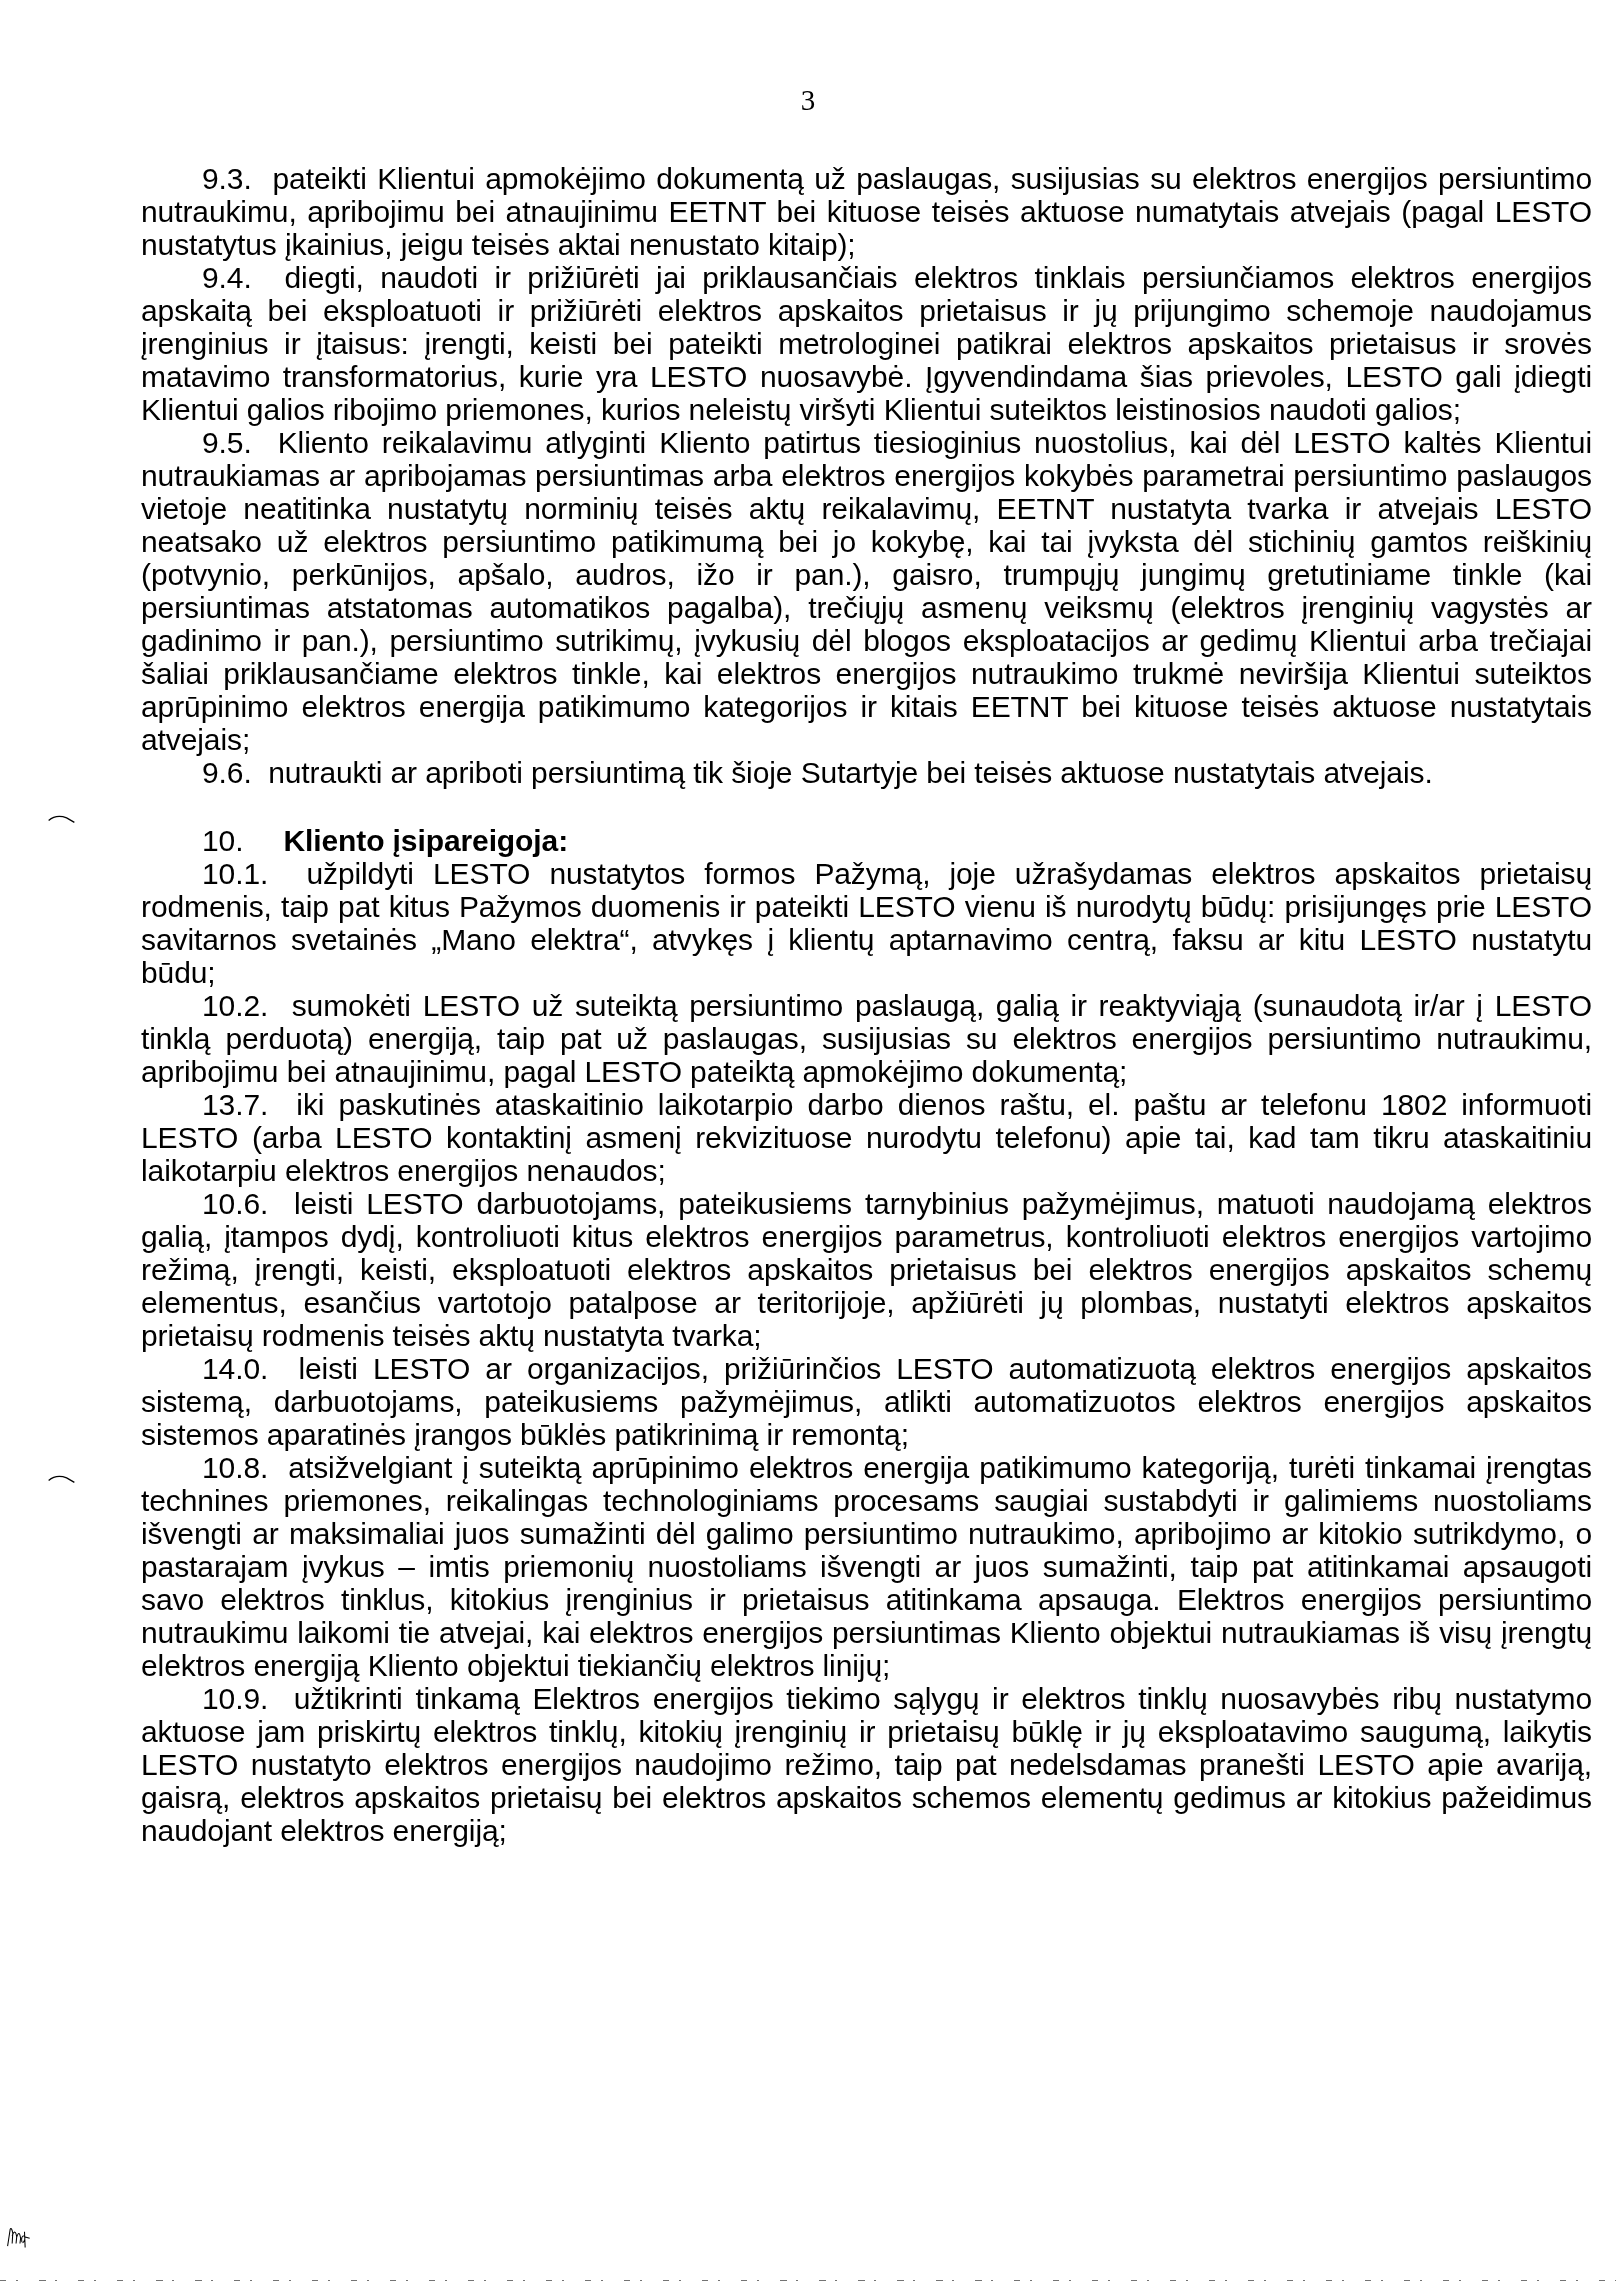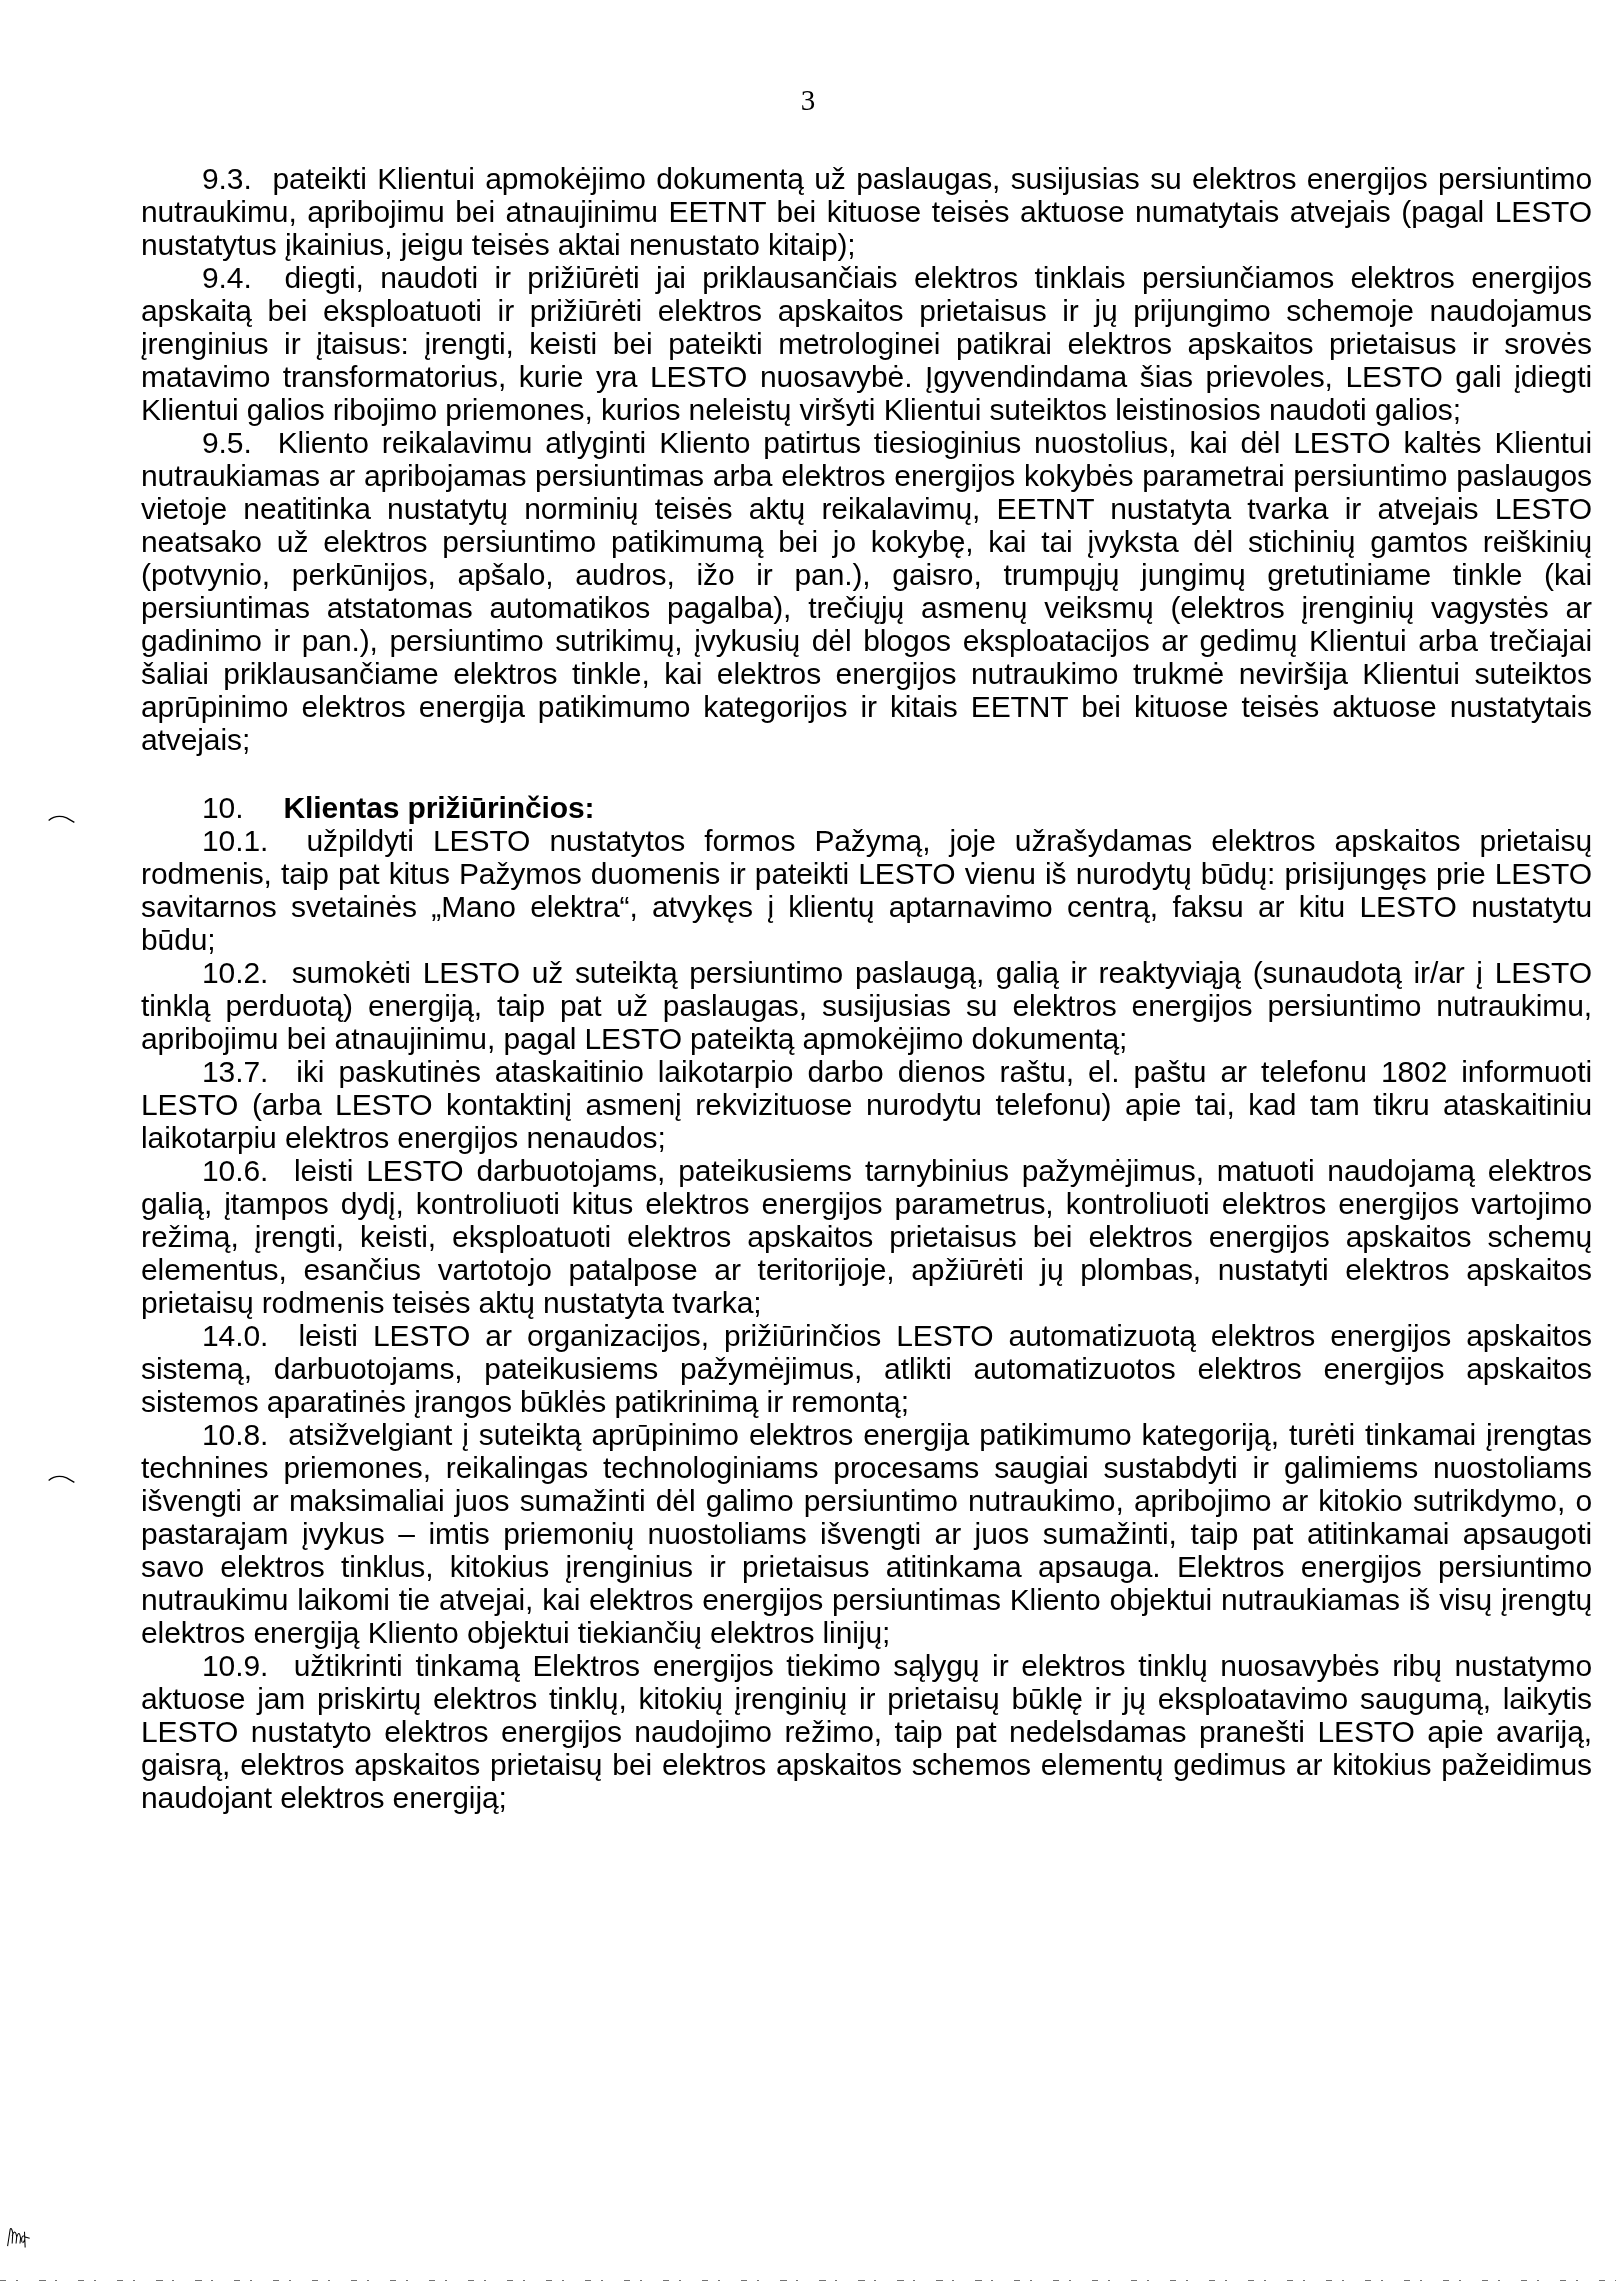--- a/index.html
+++ b/index.html
@@ -33,24 +33,25 @@
 </style>
 </head>
 <body>
 
 <div class="page-number">3</div>
 
 <div class="body-text">
   <p class="para"><span class="num">9.3.</span>&nbsp; <span>pateikti Klientui apmokėjimo dokumentą už paslaugas, susijusias su elektros energijos persiuntimo nutraukimu, apribojimu bei atnaujinimu EETNT bei kituose teisės aktuose numatytais atvejais (pagal LESTO nustatytus įkainius, jeigu teisės aktai nenustato kitaip);</span></p>
   <p class="para"><span class="num">9.4.</span>&nbsp; <span>diegti, naudoti ir prižiūrėti jai priklausančiais elektros tinklais persiunčiamos elektros energijos apskaitą bei eksploatuoti ir prižiūrėti elektros apskaitos prietaisus ir jų prijungimo schemoje naudojamus įrenginius ir įtaisus: įrengti, keisti bei pateikti metrologinei patikrai elektros apskaitos prietaisus ir srovės matavimo transformatorius, kurie yra LESTO nuosavybė. Įgyvendindama šias prievoles, LESTO gali įdiegti Klientui galios ribojimo priemones, kurios neleistų viršyti Klientui suteiktos leistinosios naudoti galios;</span></p>
   <p class="para"><span class="num">9.5.</span>&nbsp; <span>Kliento reikalavimu atlyginti Kliento patirtus tiesioginius nuostolius, kai dėl LESTO kaltės Klientui nutraukiamas ar apribojamas persiuntimas arba elektros energijos kokybės parametrai persiuntimo paslaugos vietoje neatitinka nustatytų norminių teisės aktų reikalavimų, EETNT nustatyta tvarka ir atvejais LESTO neatsako už elektros persiuntimo patikimumą bei jo kokybę, kai tai įvyksta dėl stichinių gamtos reiškinių (potvynio, perkūnijos, apšalo, audros, ižo ir pan.), gaisro, trumpųjų jungimų gretutiniame tinkle (kai persiuntimas atstatomas automatikos pagalba), trečiųjų asmenų veiksmų (elektros įrenginių vagystės ar gadinimo ir pan.), persiuntimo sutrikimų, įvykusių dėl blogos eksploatacijos ar gedimų Klientui arba trečiajai šaliai priklausančiame elektros tinkle, kai elektros energijos nutraukimo trukmė neviršija Klientui suteiktos aprūpinimo elektros energija patikimumo kategorijos ir kitais EETNT bei kituose teisės aktuose nustatytais atvejais;</span></p>
+  <p class="para"><span class="num">9.6.</span>&nbsp; <span>nutraukti ar apriboti persiuntimą tik šioje Sutartyje bei teisės aktuose nustatytais atvejais.</span></p>
 
   <div class="spacer"></div>
 
-  <p class="section-heading"><span>10.</span><span class="title">Klientas prižiūrinčios:</span></p>
+  <p class="section-heading"><span>10.</span><span class="title">Kliento įsipareigoja:</span></p>
 
   <p class="para"><span class="num">10.1.</span>&nbsp; <span>užpildyti LESTO nustatytos formos Pažymą, joje užrašydamas elektros apskaitos prietaisų rodmenis, taip pat kitus Pažymos duomenis ir pateikti LESTO vienu iš nurodytų būdų: prisijungęs prie LESTO savitarnos svetainės „Mano elektra“, atvykęs į klientų aptarnavimo centrą, faksu ar kitu LESTO nustatytu būdu;</span></p>
   <p class="para"><span class="num">10.2.</span>&nbsp; <span>sumokėti LESTO už suteiktą persiuntimo paslaugą, galią ir reaktyviąją (sunaudotą ir/ar į LESTO tinklą perduotą) energiją, taip pat už paslaugas, susijusias su elektros energijos persiuntimo nutraukimu, apribojimu bei atnaujinimu, pagal LESTO pateiktą apmokėjimo dokumentą;</span></p>
   <p class="para"><span class="num">13.7.</span>&nbsp; <span>iki paskutinės ataskaitinio laikotarpio darbo dienos raštu, el. paštu ar telefonu 1802 informuoti LESTO (arba LESTO kontaktinį asmenį rekvizituose nurodytu telefonu) apie tai, kad tam tikru ataskaitiniu laikotarpiu elektros energijos nenaudos;</span></p>
   <p class="para"><span class="num">10.6.</span>&nbsp; <span>leisti LESTO darbuotojams, pateikusiems tarnybinius pažymėjimus, matuoti naudojamą elektros galią, įtampos dydį, kontroliuoti kitus elektros energijos parametrus, kontroliuoti elektros energijos vartojimo režimą, įrengti, keisti, eksploatuoti elektros apskaitos prietaisus bei elektros energijos apskaitos schemų elementus, esančius vartotojo patalpose ar teritorijoje, apžiūrėti jų plombas, nustatyti elektros apskaitos prietaisų rodmenis teisės aktų nustatyta tvarka;</span></p>
   <p class="para"><span class="num">14.0.</span>&nbsp; <span>leisti LESTO ar organizacijos, prižiūrinčios LESTO automatizuotą elektros energijos apskaitos sistemą, darbuotojams, pateikusiems pažymėjimus, atlikti automatizuotos elektros energijos apskaitos sistemos aparatinės įrangos būklės patikrinimą ir remontą;</span></p>
   <p class="para"><span class="num">10.8.</span>&nbsp; <span>atsižvelgiant į suteiktą aprūpinimo elektros energija patikimumo kategoriją, turėti tinkamai įrengtas technines priemones, reikalingas technologiniams procesams saugiai sustabdyti ir galimiems nuostoliams išvengti ar maksimaliai juos sumažinti dėl galimo persiuntimo nutraukimo, apribojimo ar kitokio sutrikdymo, o pastarajam įvykus – imtis priemonių nuostoliams išvengti ar juos sumažinti, taip pat atitinkamai apsaugoti savo elektros tinklus, kitokius įrenginius ir prietaisus atitinkama apsauga. Elektros energijos persiuntimo nutraukimu laikomi tie atvejai, kai elektros energijos persiuntimas Kliento objektui nutraukiamas iš visų įrengtų elektros energiją Kliento objektui tiekiančių elektros linijų;</span></p>
   <p class="para"><span class="num">10.9.</span>&nbsp; <span>užtikrinti tinkamą Elektros energijos tiekimo sąlygų ir elektros tinklų nuosavybės ribų nustatymo aktuose jam priskirtų elektros tinklų, kitokių įrenginių ir prietaisų būklę ir jų eksploatavimo saugumą, laikytis LESTO nustatyto elektros energijos naudojimo režimo, taip pat nedelsdamas pranešti LESTO apie avariją, gaisrą, elektros apskaitos prietaisų bei elektros apskaitos schemos elementų gedimus ar kitokius pažeidimus naudojant elektros energiją;</span></p>
 </div>
 

